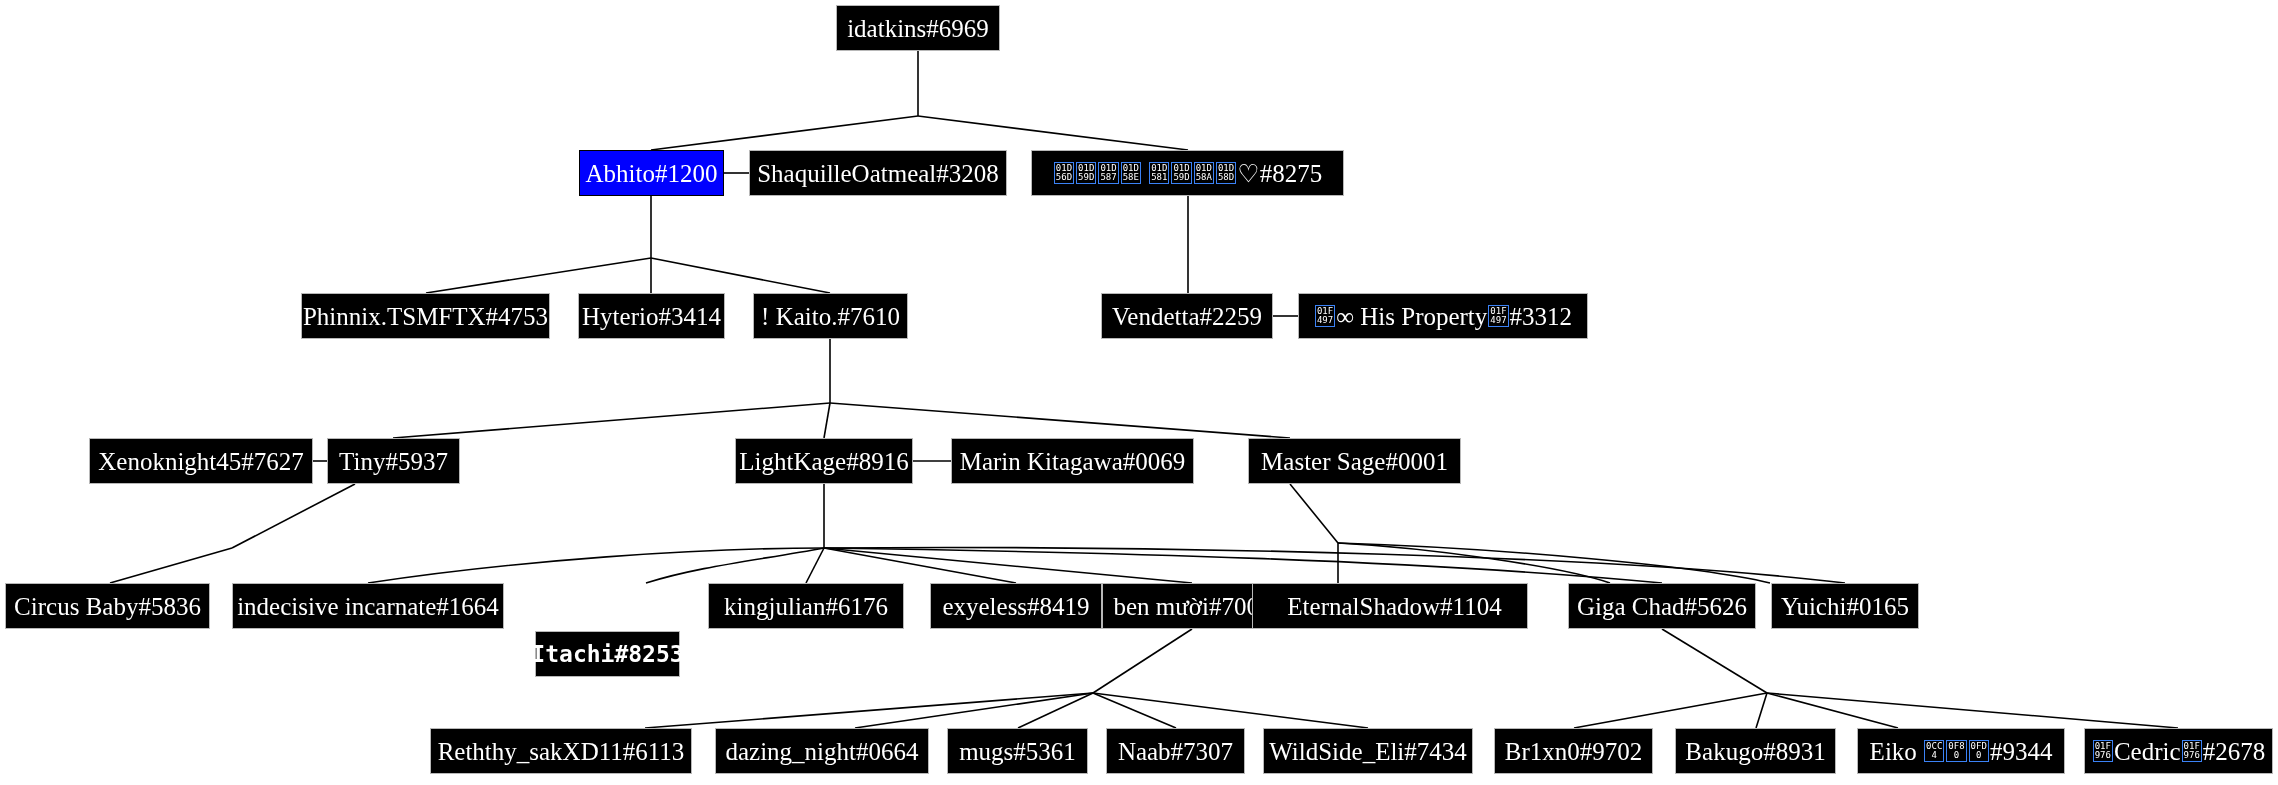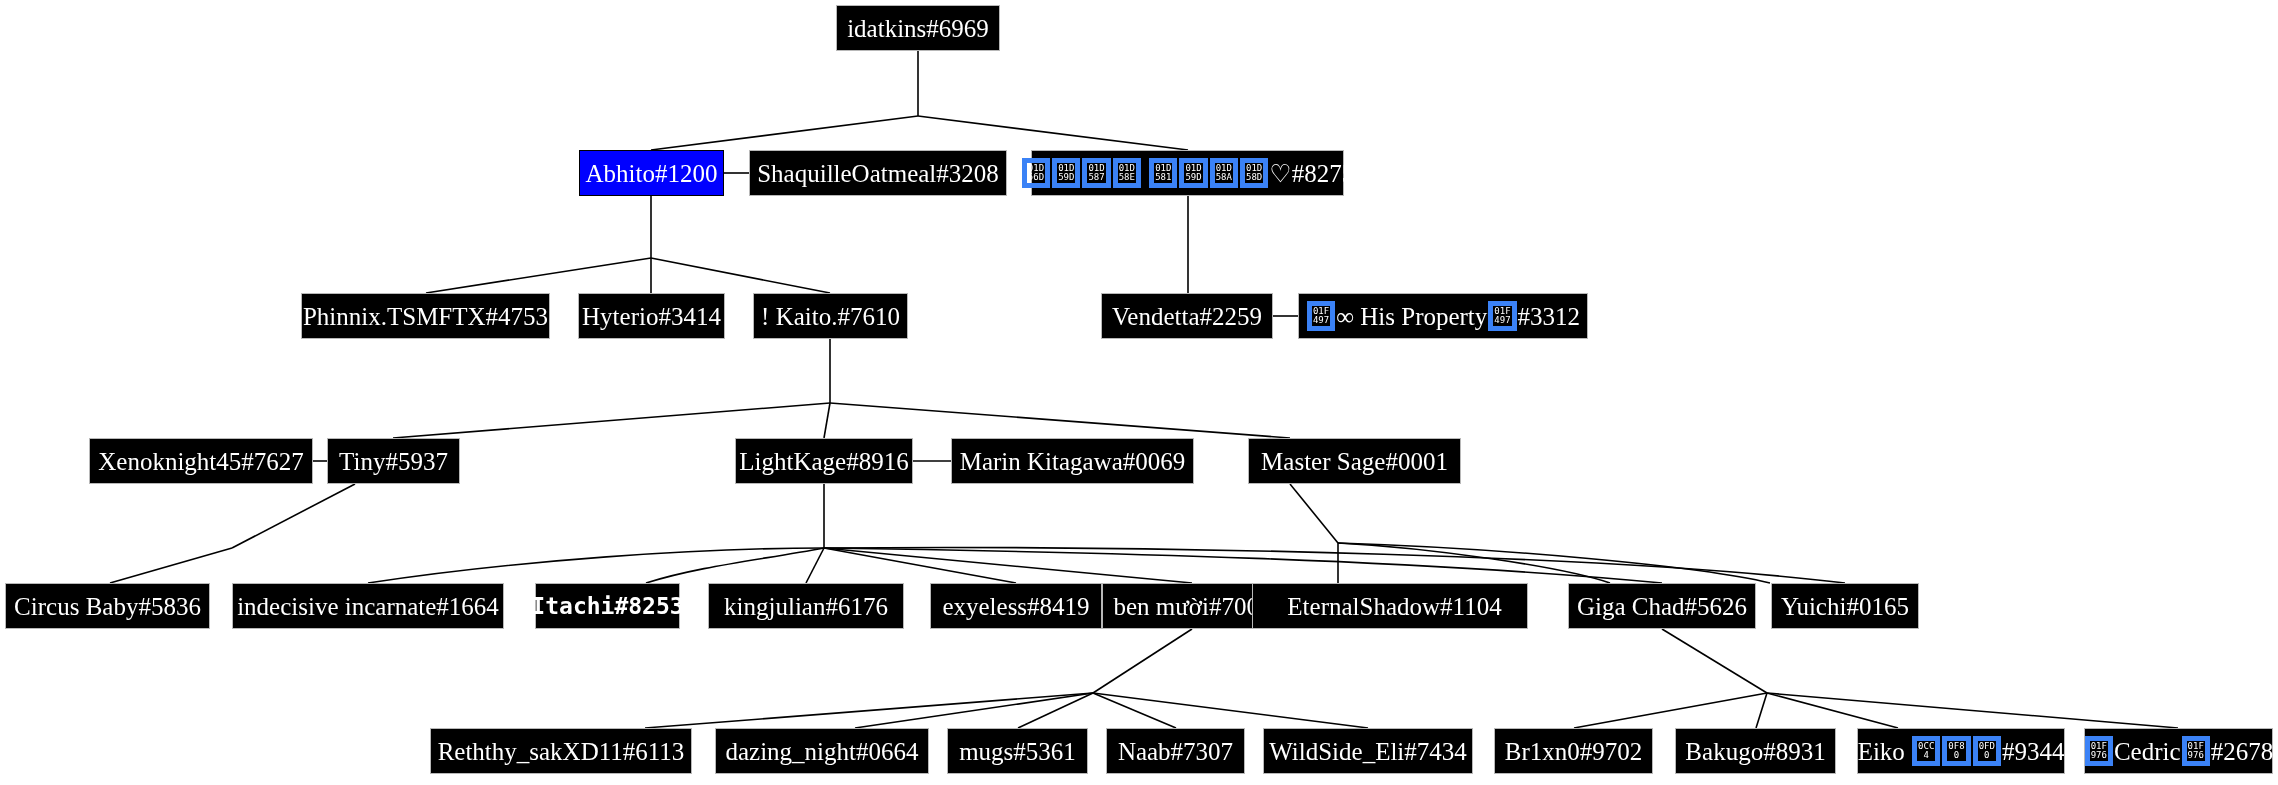--- a/index.html
+++ b/index.html
@@ -21,26 +21,26 @@
     box-sizing:border-box;
     display:flex;align-items:center;justify-content:center;
     white-space:nowrap;
     font-size:25px;
     line-height:1;
     letter-spacing:0px;
     padding:0 10px;
     height:46px;
   }
   .node.blue{background:#0000ff;border-color:#000000;}
-  .node.mono{font-family:"DejaVu Sans Mono","Liberation Mono",monospace;font-weight:bold;font-size:23px;}
+  .node.mono{font-family:"DejaVu Sans Mono","Liberation Mono",monospace;font-weight:bold;font-size:23px;margin-top:48px;}
   .tofu{
     display:inline-block;
     font-family:"DejaVu Sans Mono","Liberation Mono",monospace;
     font-size:9px;line-height:9px;
-    border:5px solid #3b82f6;
+    border:1px solid #3b82f6;
     padding:1px 1px;
     margin:0 1px;
     vertical-align:middle;
     text-align:center;
     letter-spacing:0;
     font-weight:normal;
     color:#ffffff;
   }
   .tofu b{display:block;font-weight:normal;}
 </style>

